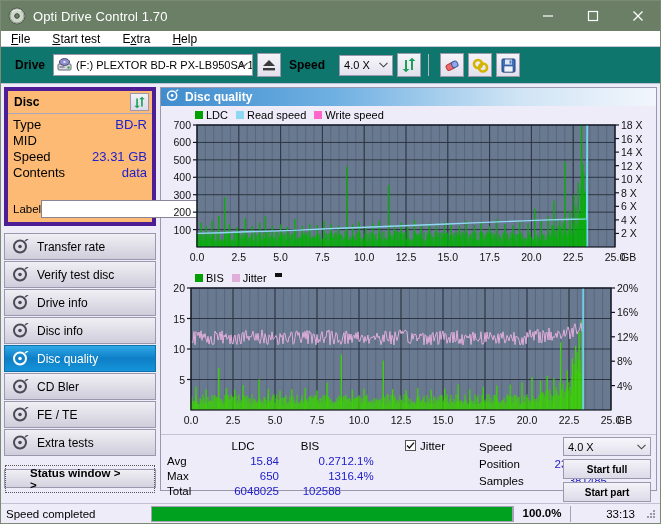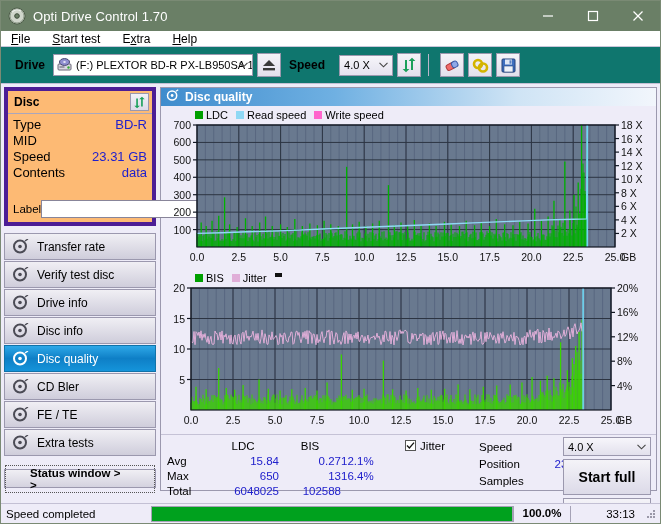--- a/index.html
+++ b/index.html
@@ -201,25 +201,25 @@
   .rrow .rv { width: 72px; text-align: right; color: #2020cc; }
   .btnblock { position: absolute; right: 5px; top: 2px; width: 88px; }
   .sel-speed {
     height: 19px; background: linear-gradient(#f6f5fa,#e0dee b);
     background: linear-gradient(#f7f6fb,#e2e0ec);
     border: 1px solid #9b98ae; font-size: 11px;
     display: flex; align-items: center; padding-left: 4px; position: relative;
     margin-bottom: 3px;
   }
   .act-btn {
-    height: 36px; margin-bottom: 3px;
+    height: 20px; margin-bottom: 3px;
     background: linear-gradient(#f4f3f8,#dcdae8);
     border: 1px solid #9b98ae;
     display: flex; align-items: center; justify-content: center;
-    font-size: 14px; font-weight: bold;
+    font-size: 10px; font-weight: bold;
   }
 
   
   .statusbar {
     position: absolute; left: 0; right: 0; bottom: 0;
     height: 20px; display: flex; align-items: center;
     background: #eeecf8; border-top: 1px solid #c3c0d4;
     font-size: 11.5px;
   }
   .sb-msg { width: 150px; padding-left: 5px; }

